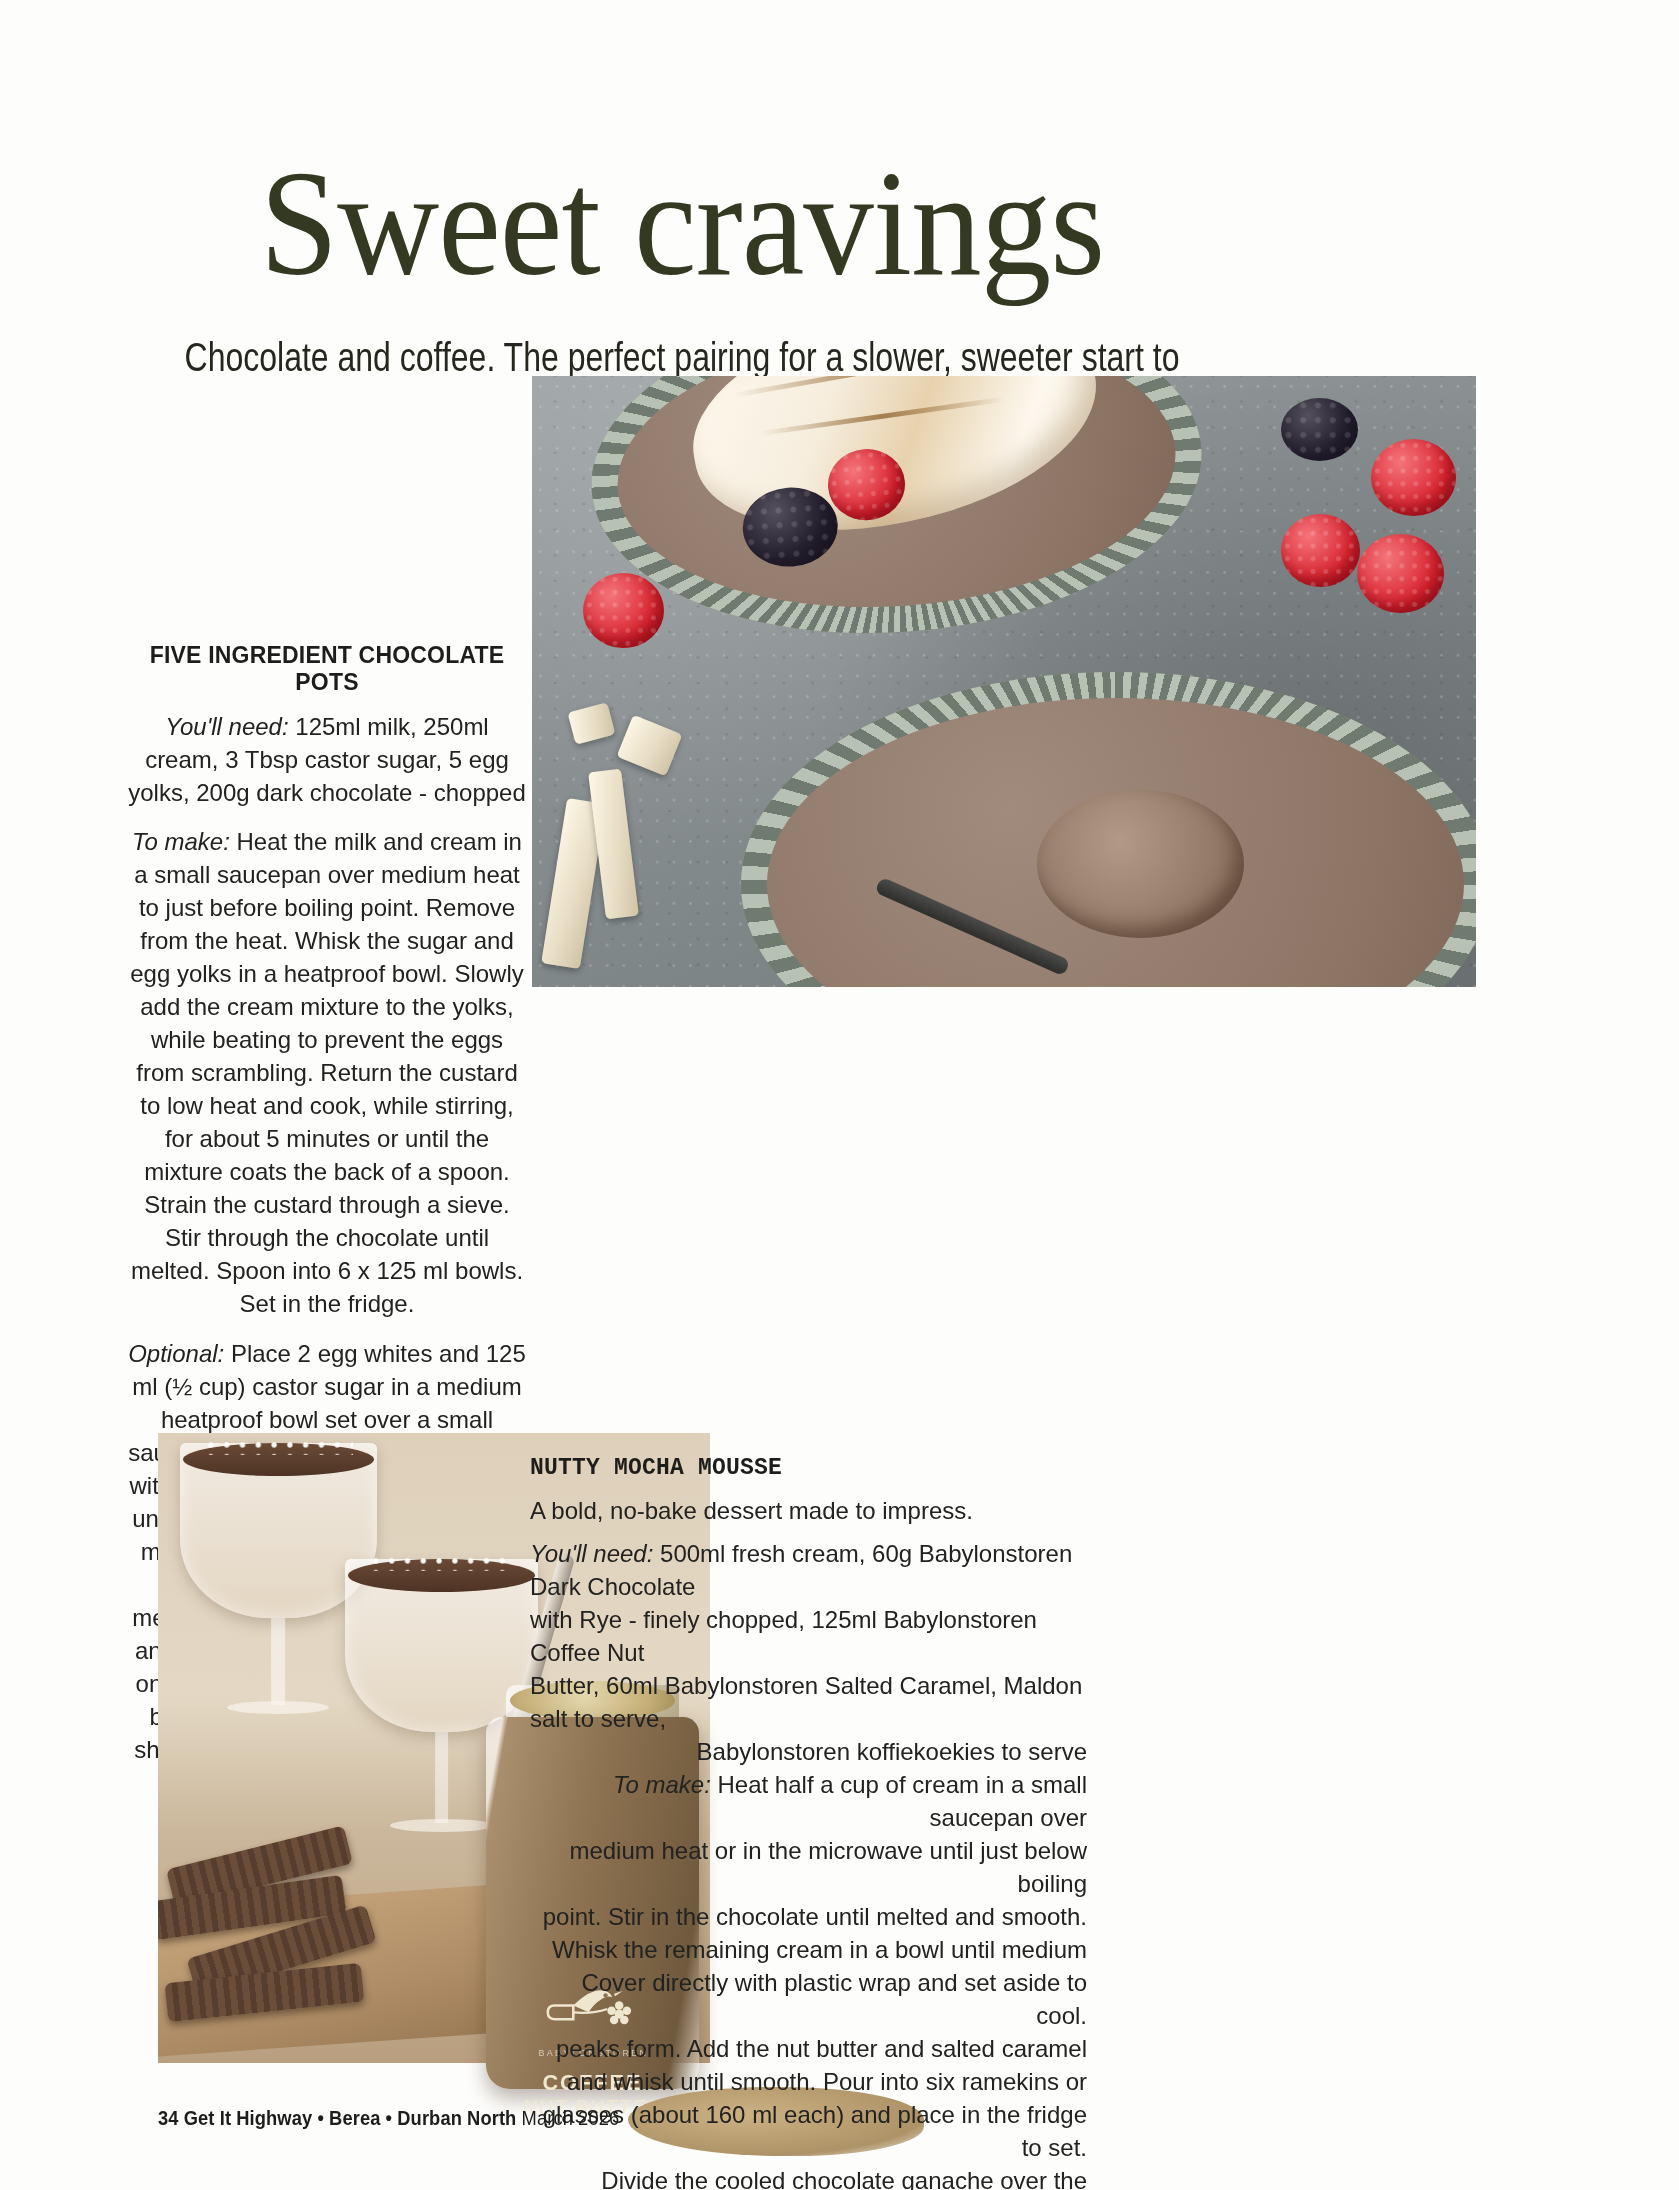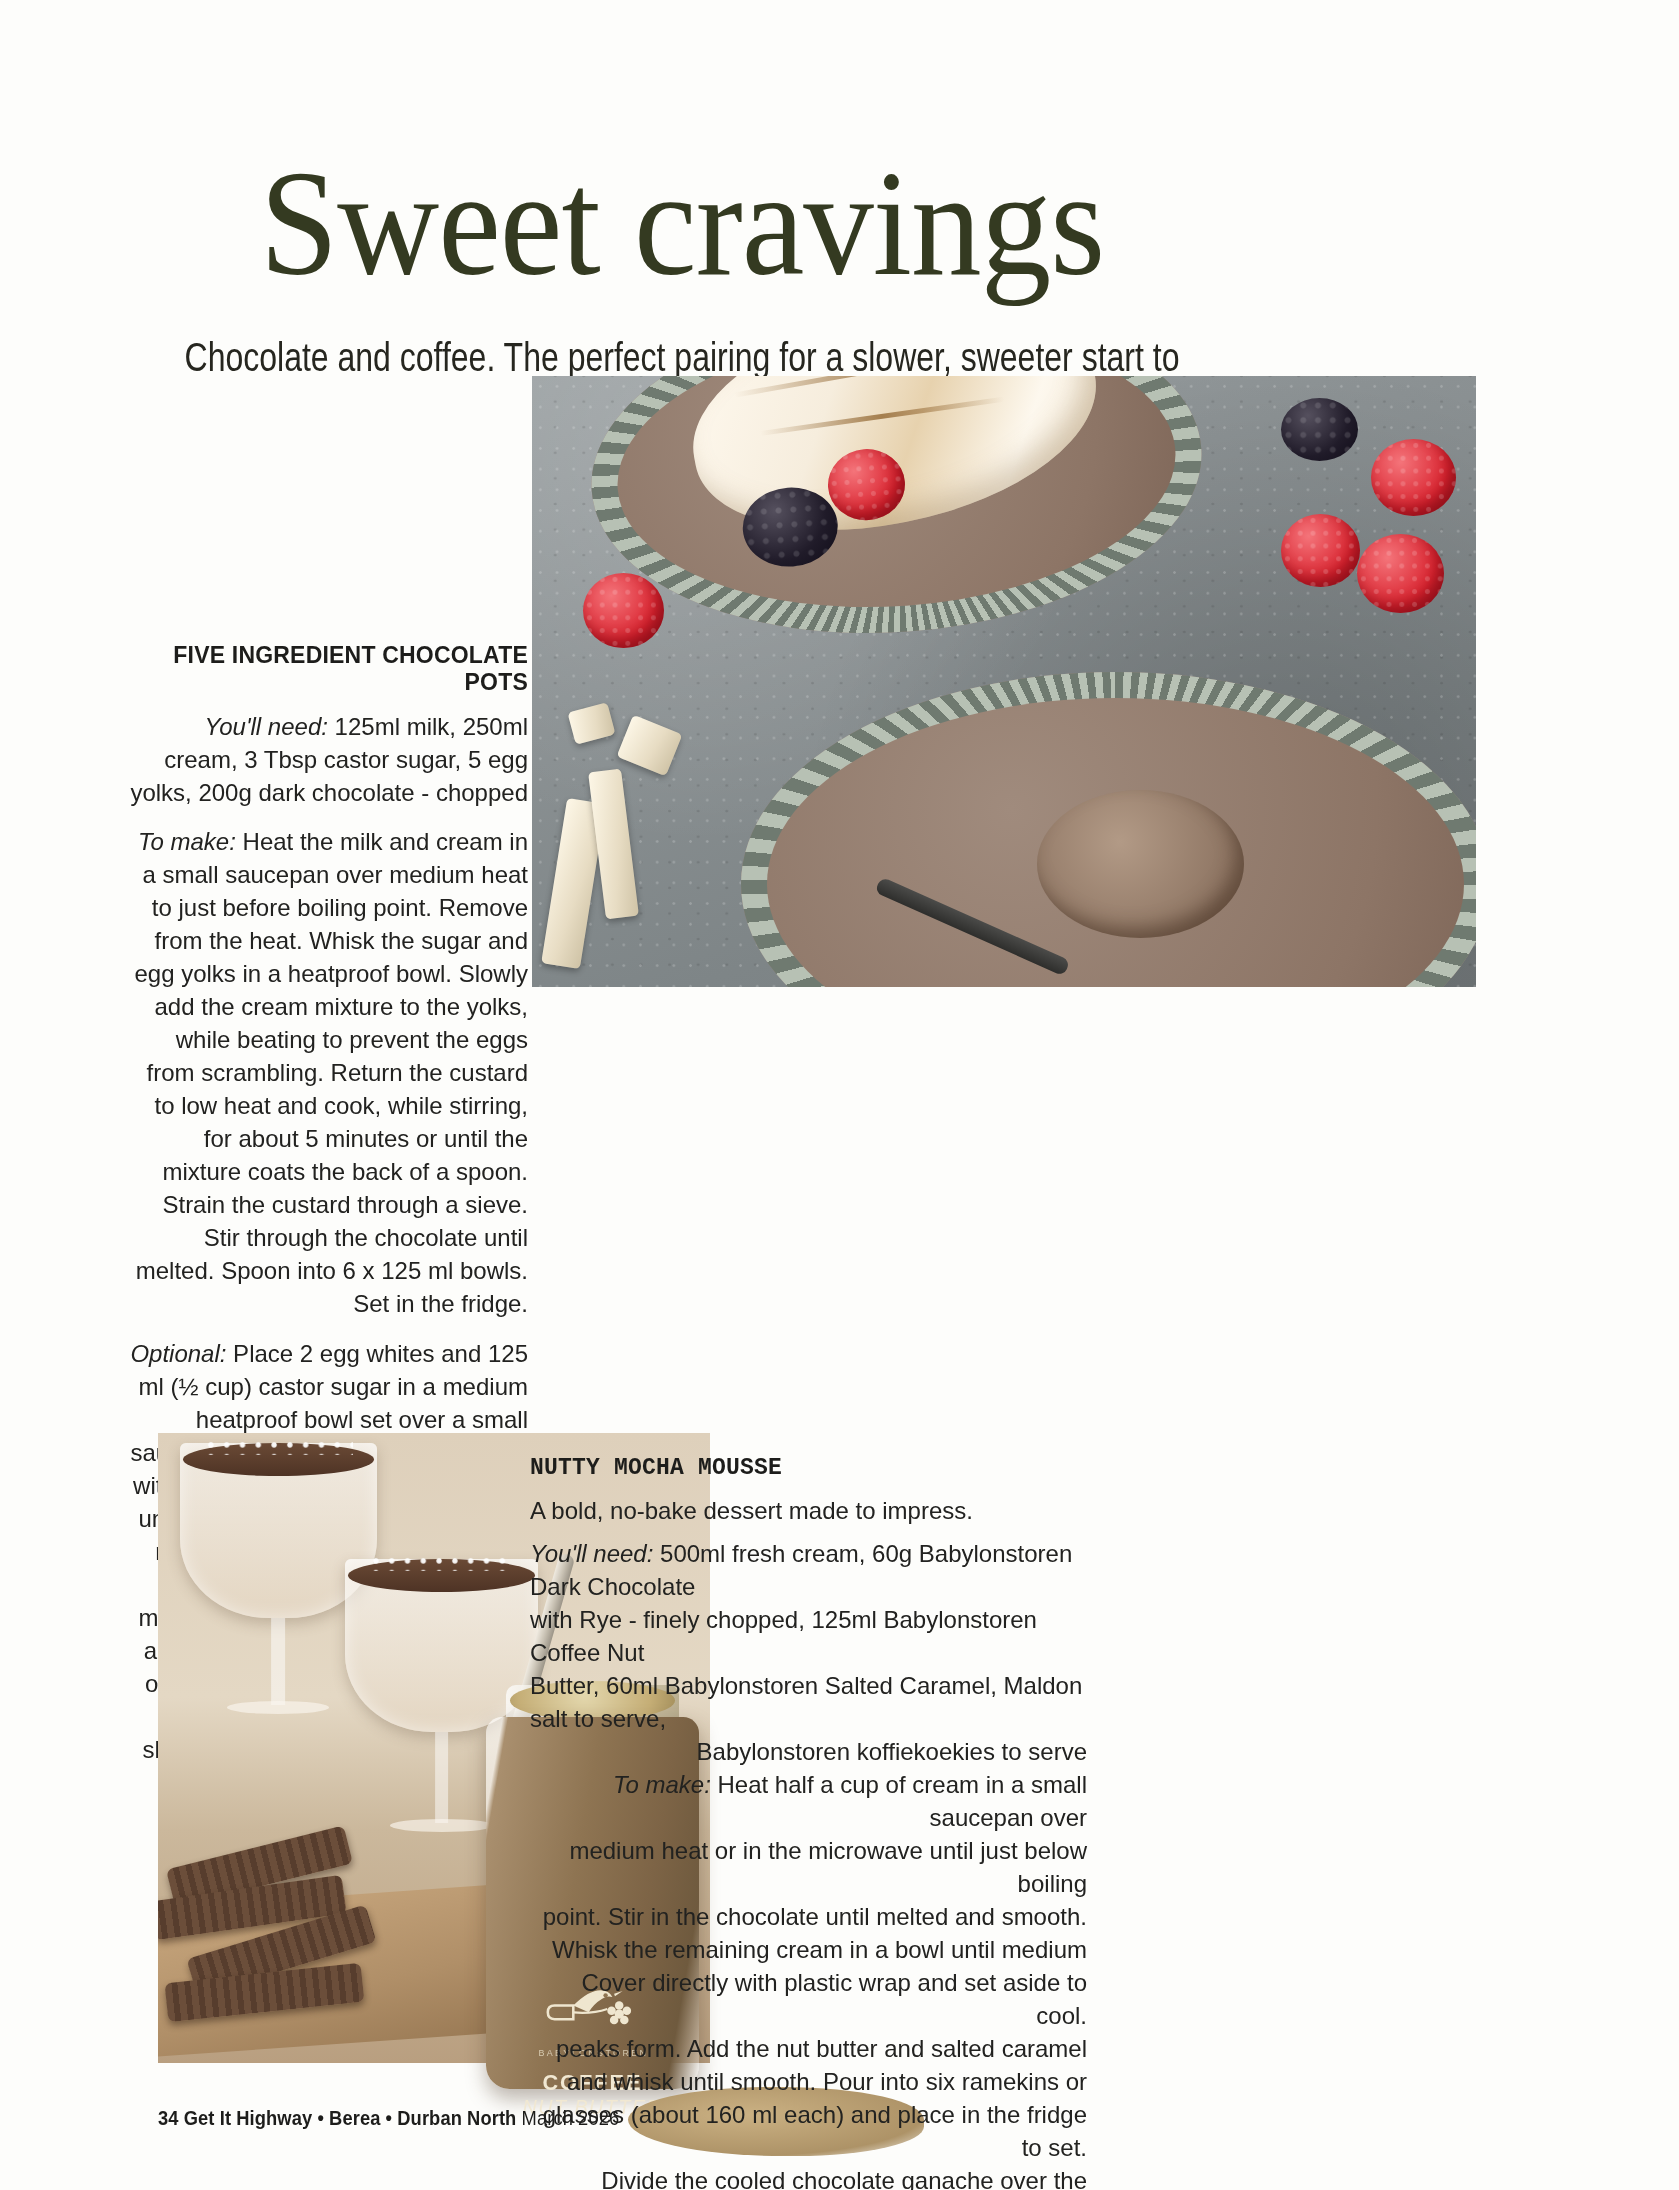--- a/index.html
+++ b/index.html
@@ -289,21 +289,21 @@
     background: radial-gradient(ellipse at 40% 40%, #c8ad7d, #a98d5f 70%, rgba(169,141,95,0));
     opacity: .95;
   }
 
   
   .col-left-recipe {
     position: absolute;
     left: 126px;
     top: 642px;
     width: 402px;
-    text-align: right;
+    text-align: center;
     color: #222220;
   }
   .col-right-recipe {
     position: absolute;
     left: 530px;
     top: 1455px;
     width: 557px;
     color: #222220;
   }
   .recipe-title {

